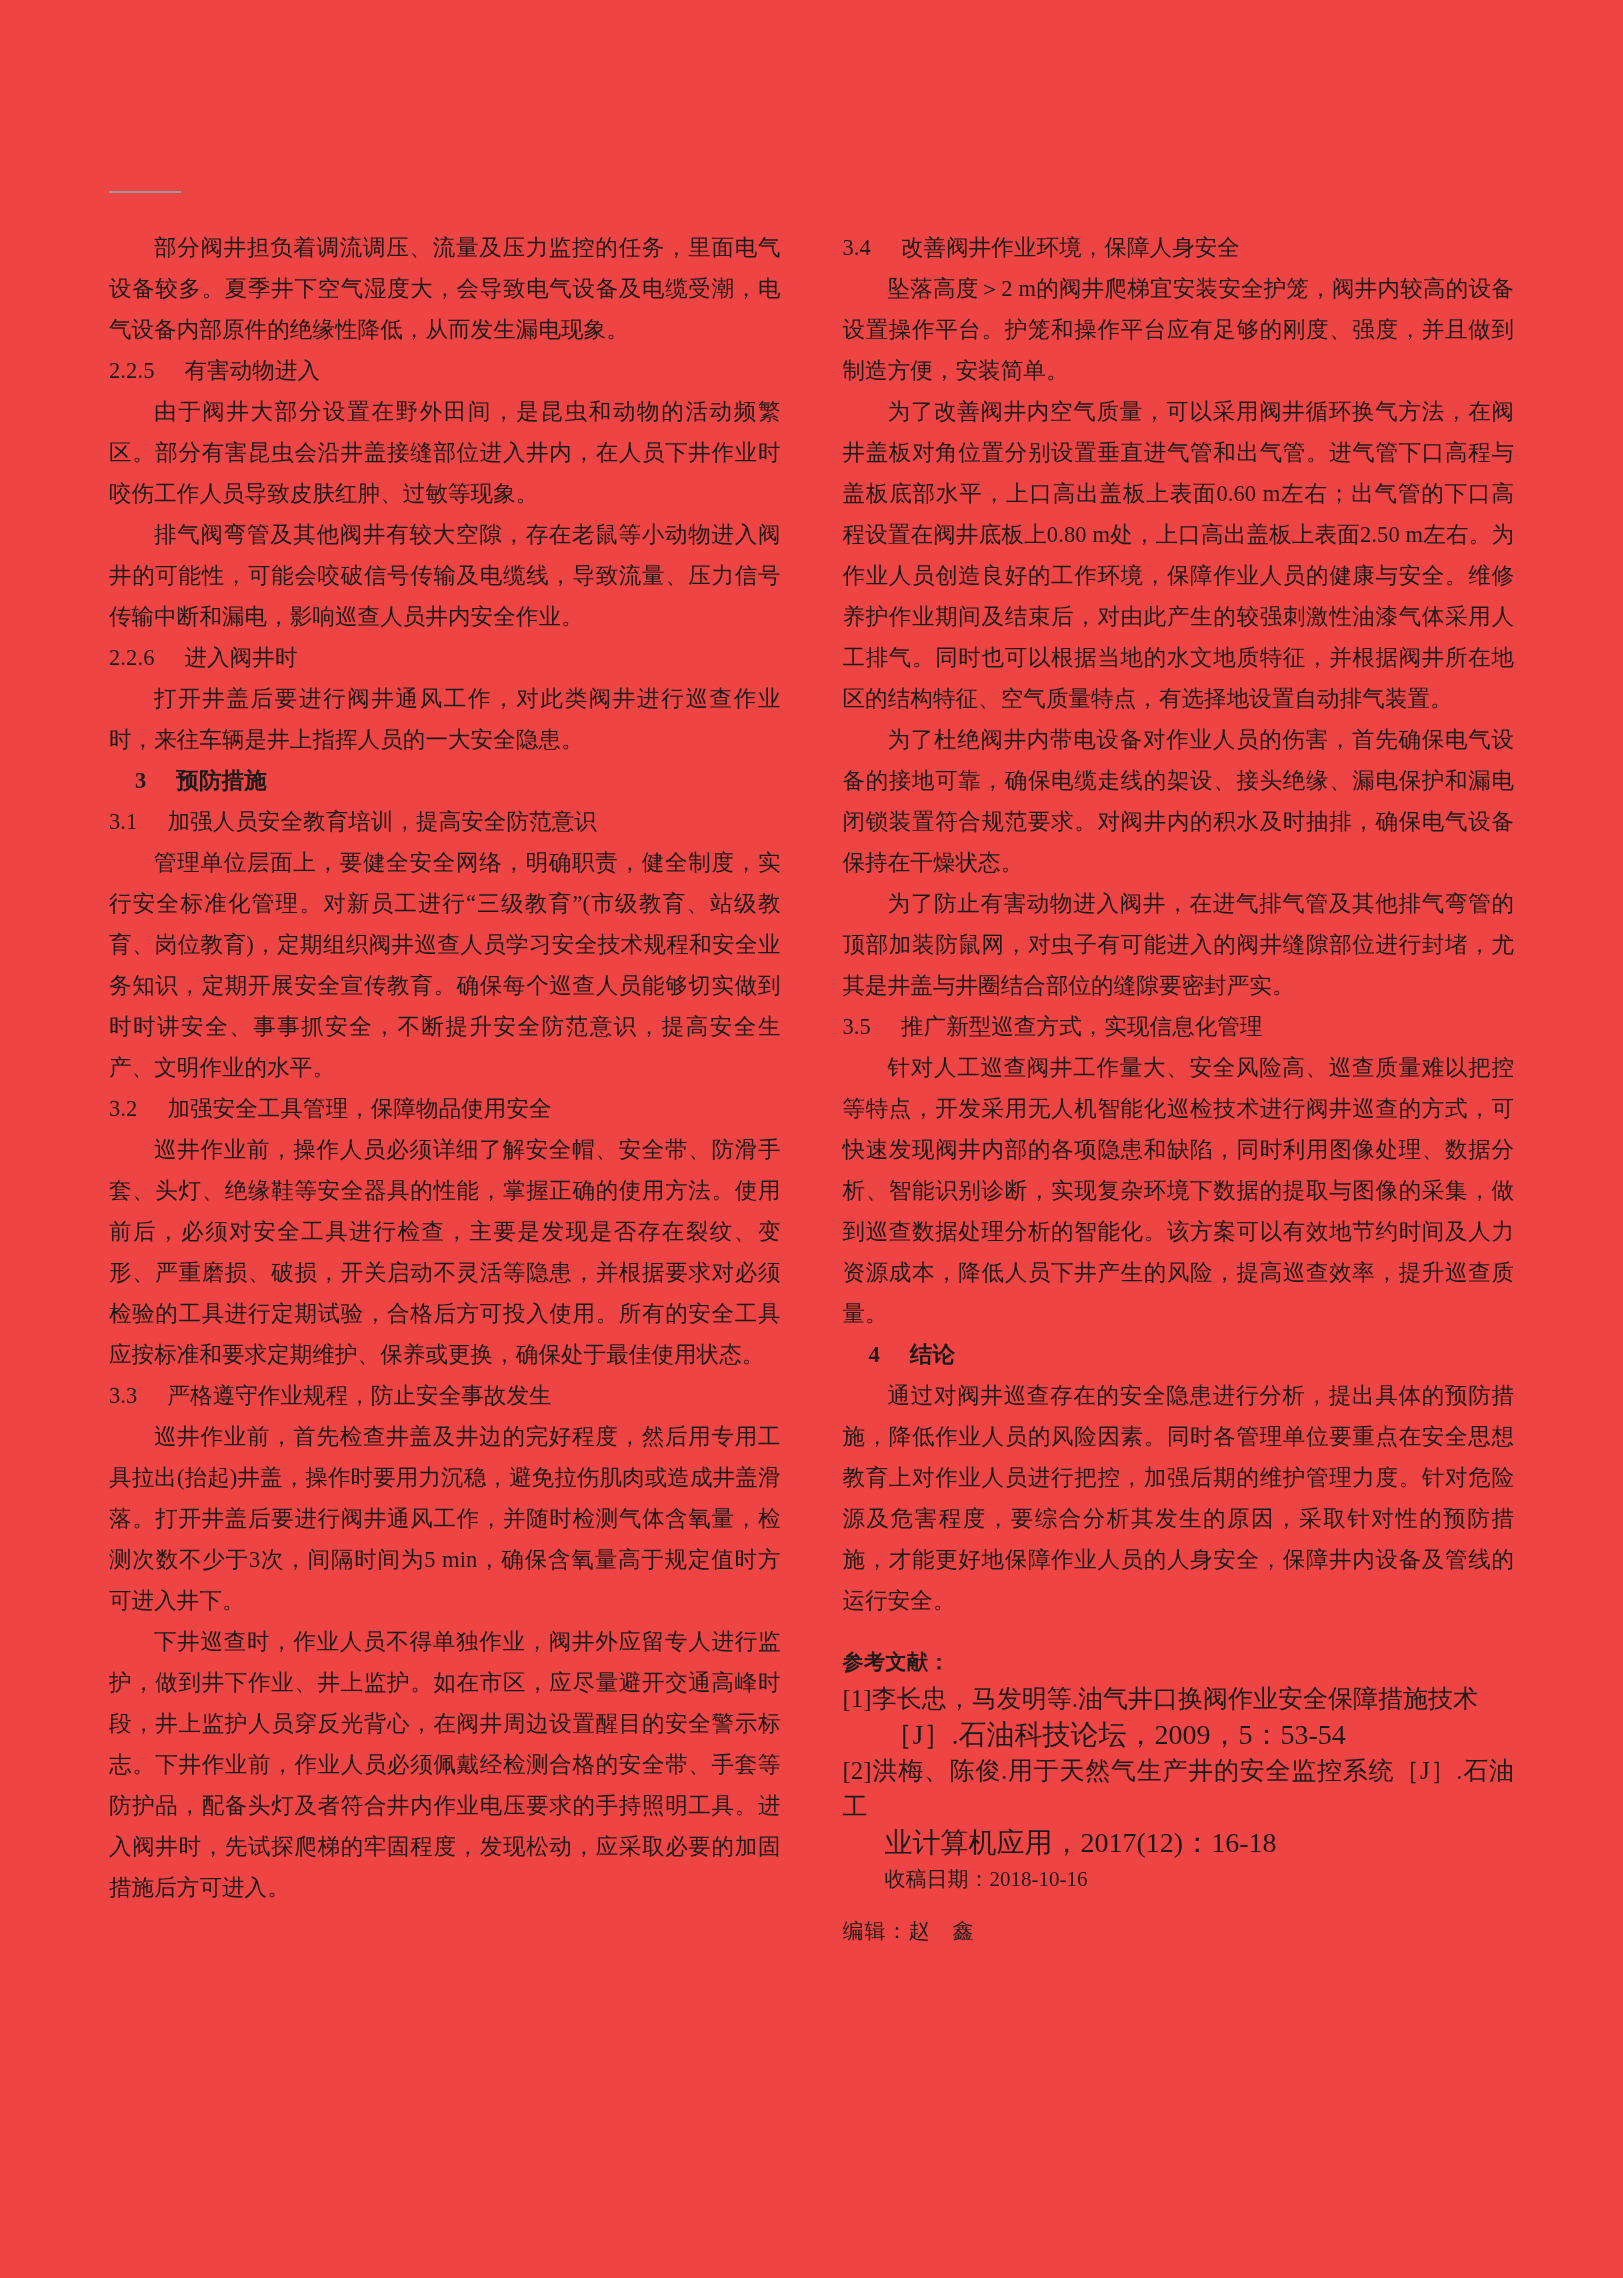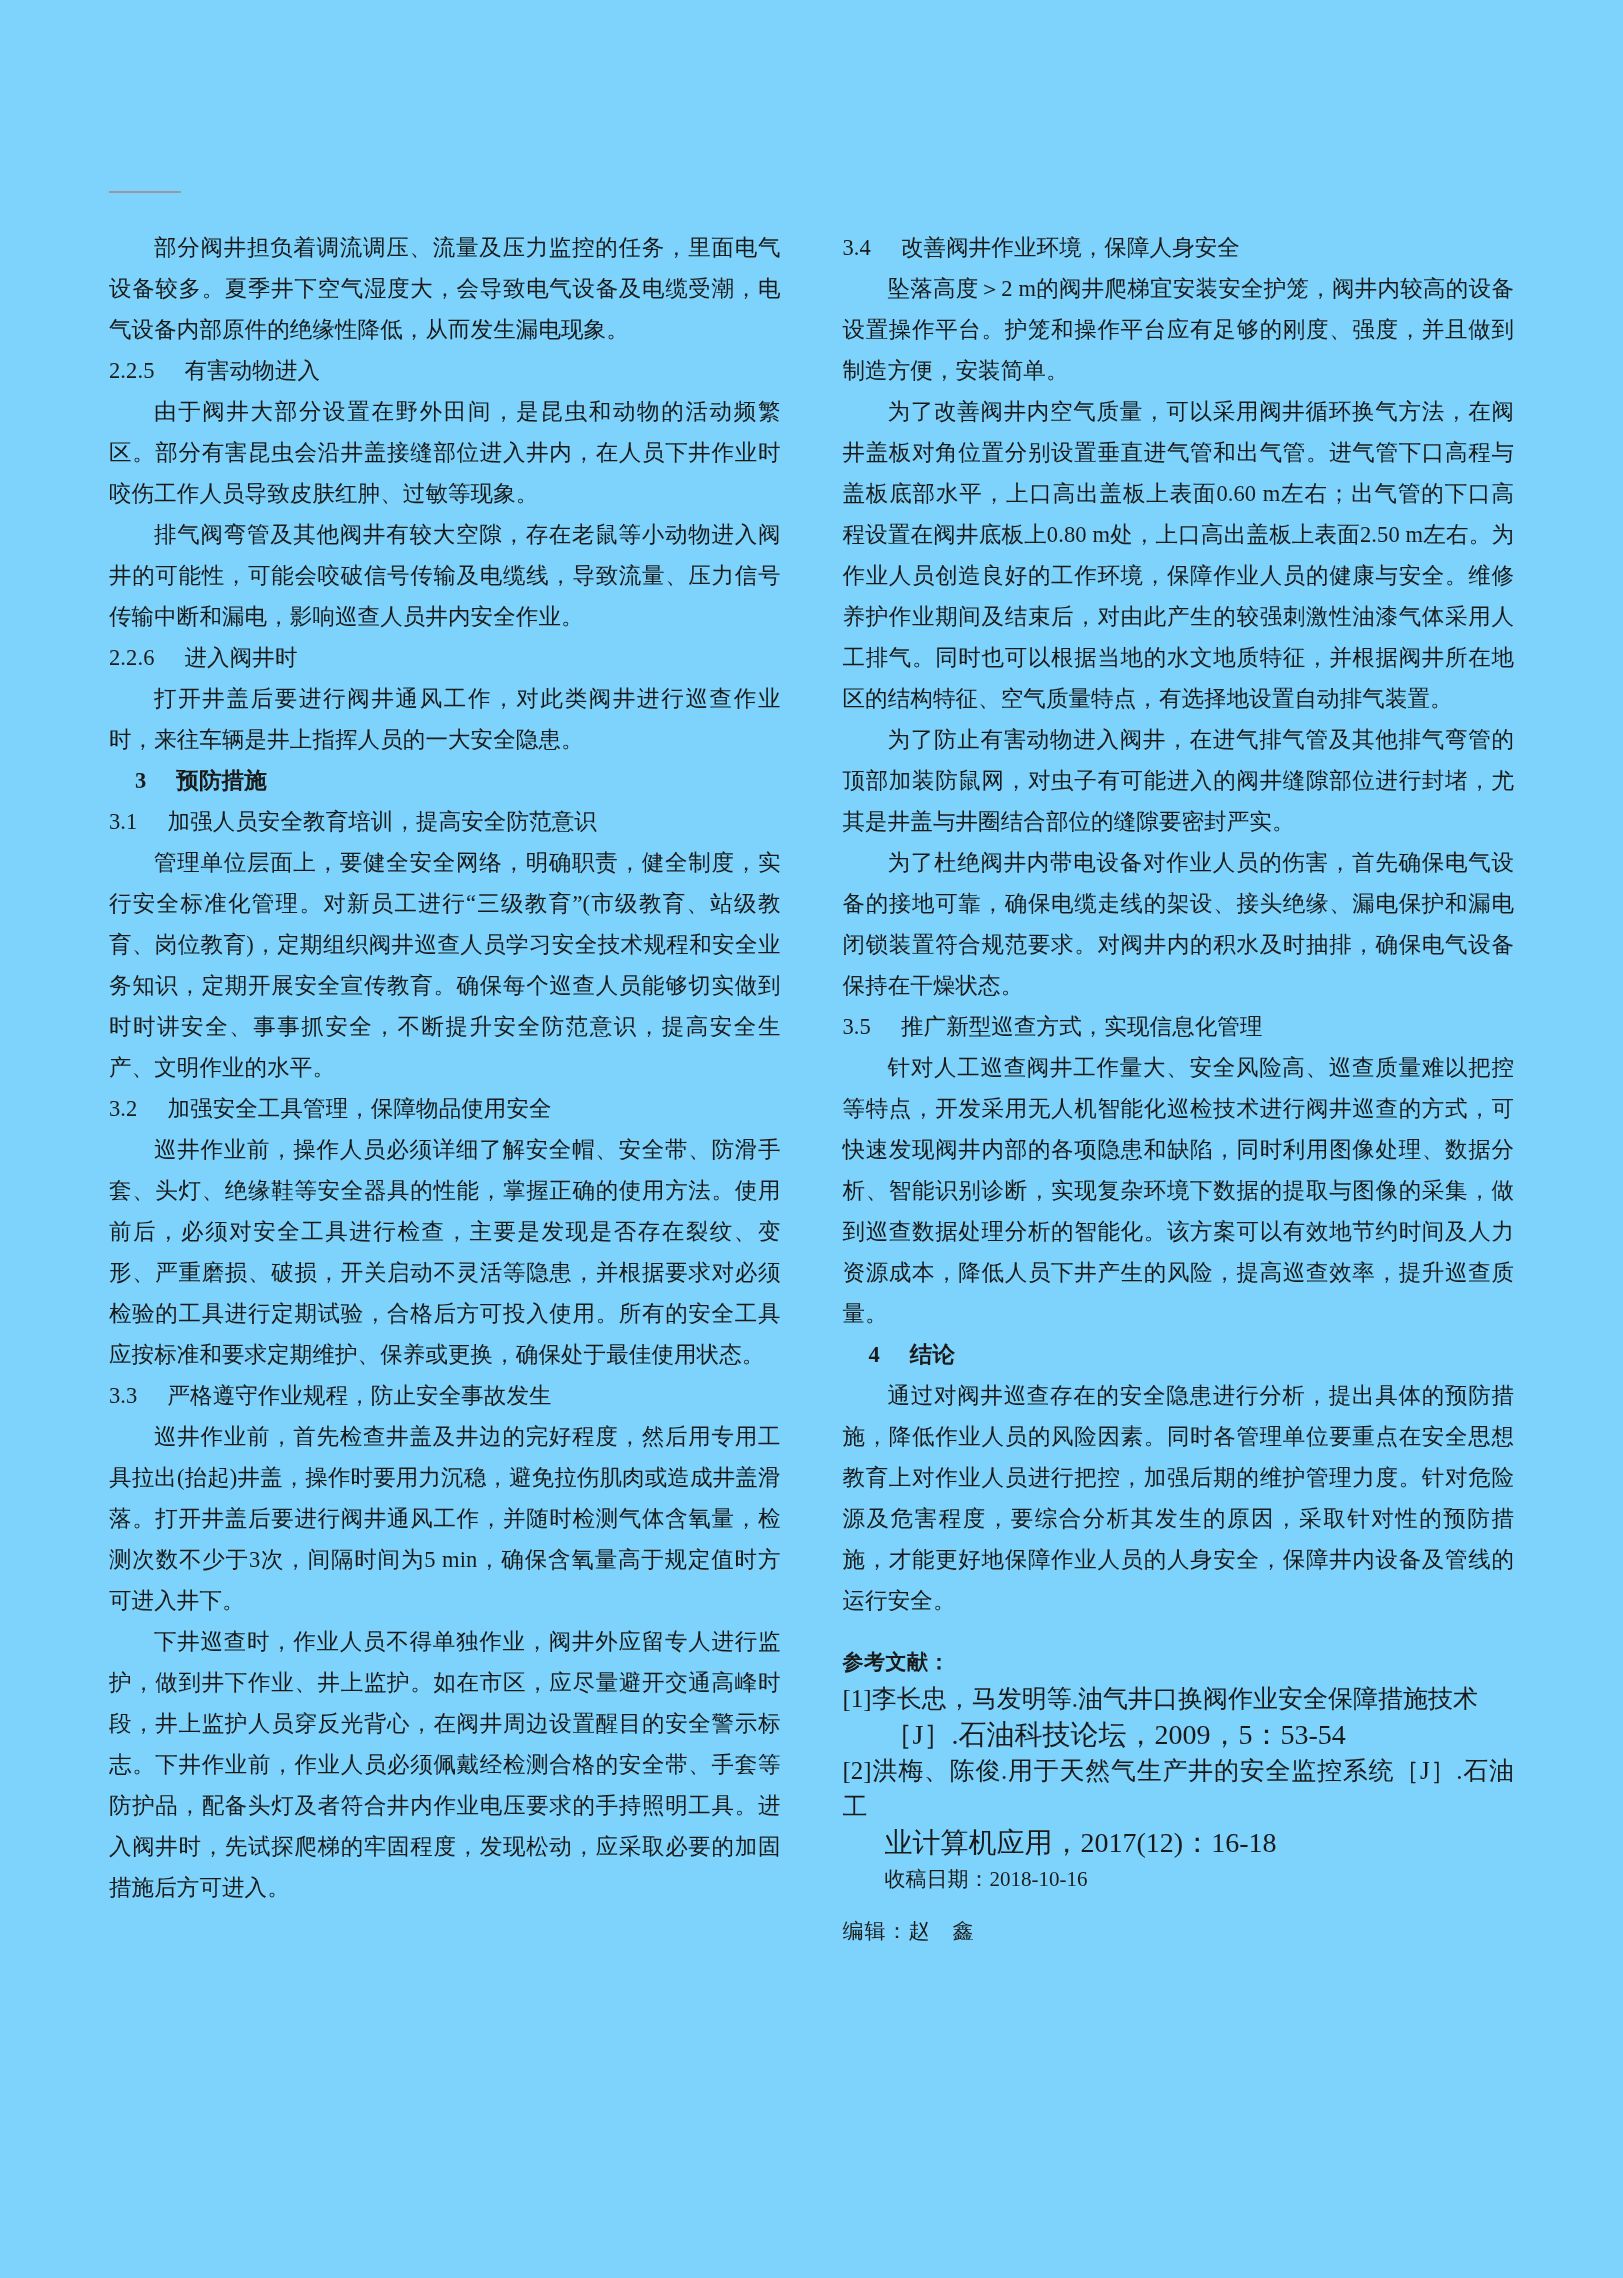--- a/index.html
+++ b/index.html
@@ -11,21 +11,21 @@
     width: 1624px;
     height: 2279px;
     font-family: "Liberation Serif", "DejaVu Serif", serif;
     color: #1a1a1a;
     position: relative;
     overflow: hidden;
   }
   .page {
     position: absolute;
     inset: 0;
-    background: #7dd3fc;
+    background: #ef4444;
   }
   .rule {
     position: absolute;
     left: 109px;
     top: 191px;
     width: 72px;
     height: 2px;
     background: #9a9a9a;
   }
   .columns {
@@ -153,23 +153,23 @@
     <div class="col">
 
       <h4 class="sec-head">
         <span class="num">3.4</span><span class="sp-wide"></span><span>改善阀井作业环境，保障人身安全</span>
       </h4>
 
       <p class="body-text indent">坠落高度＞2 m的阀井爬梯宜安装安全护笼，阀井内较高的设备设置操作平台。护笼和操作平台应有足够的刚度、强度，并且做到制造方便，安装简单。</p>
 
       <p class="body-text indent">为了改善阀井内空气质量，可以采用阀井循环换气方法，在阀井盖板对角位置分别设置垂直进气管和出气管。进气管下口高程与盖板底部水平，上口高出盖板上表面0.60 m左右；出气管的下口高程设置在阀井底板上0.80 m处，上口高出盖板上表面2.50 m左右。为作业人员创造良好的工作环境，保障作业人员的健康与安全。维修养护作业期间及结束后，对由此产生的较强刺激性油漆气体采用人工排气。同时也可以根据当地的水文地质特征，并根据阀井所在地区的结构特征、空气质量特点，有选择地设置自动排气装置。</p>
 
+      <p class="body-text indent">为了杜绝阀井内带电设备对作业人员的伤害，首先确保电气设备的接地可靠，确保电缆走线的架设、接头绝缘、漏电保护和漏电闭锁装置符合规范要求。对阀井内的积水及时抽排，确保电气设备保持在干燥状态。</p>
+
       <p class="body-text indent">为了防止有害动物进入阀井，在进气排气管及其他排气弯管的顶部加装防鼠网，对虫子有可能进入的阀井缝隙部位进行封堵，尤其是井盖与井圈结合部位的缝隙要密封严实。</p>
-
-      <p class="body-text indent">为了杜绝阀井内带电设备对作业人员的伤害，首先确保电气设备的接地可靠，确保电缆走线的架设、接头绝缘、漏电保护和漏电闭锁装置符合规范要求。对阀井内的积水及时抽排，确保电气设备保持在干燥状态。</p>
 
       <h4 class="sec-head">
         <span class="num">3.5</span><span class="sp-wide"></span><span>推广新型巡查方式，实现信息化管理</span>
       </h4>
 
       <p class="body-text indent">针对人工巡查阀井工作量大、安全风险高、巡查质量难以把控等特点，开发采用无人机智能化巡检技术进行阀井巡查的方式，可快速发现阀井内部的各项隐患和缺陷，同时利用图像处理、数据分析、智能识别诊断，实现复杂环境下数据的提取与图像的采集，做到巡查数据处理分析的智能化。该方案可以有效地节约时间及人力资源成本，降低人员下井产生的风险，提高巡查效率，提升巡查质量。</p>
 
       <h3 class="sec-head-major">
         <span class="num">4</span><span class="sp-wide"></span><span>结论</span>
       </h3>

